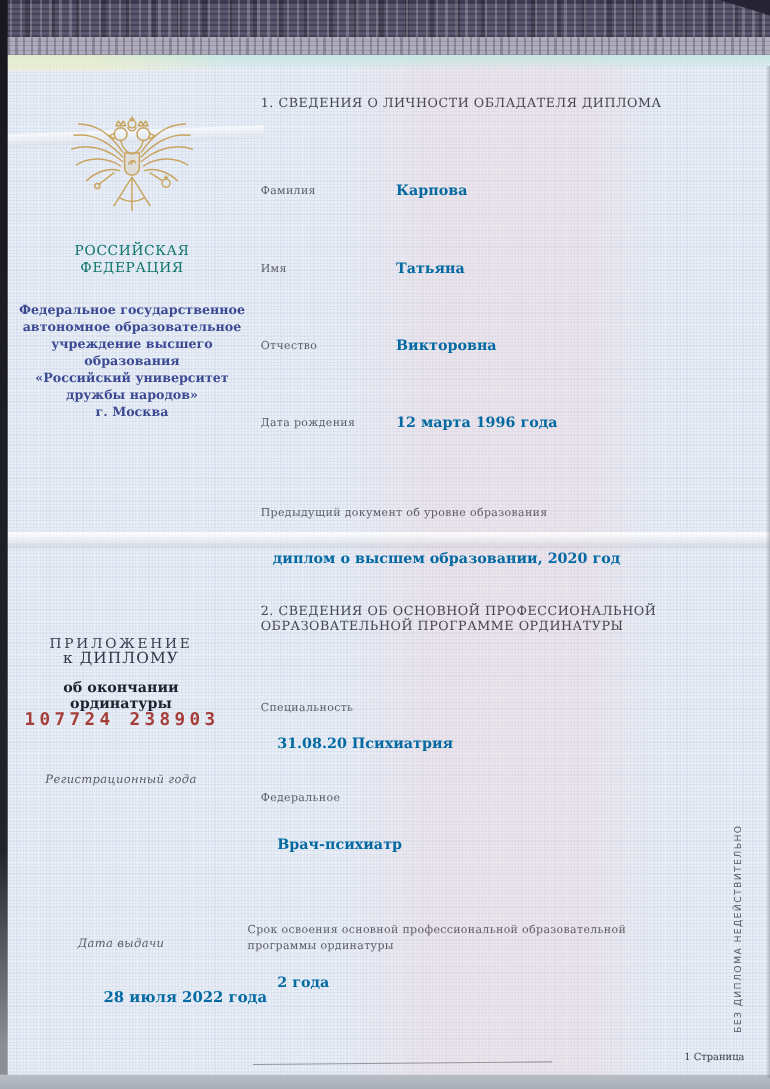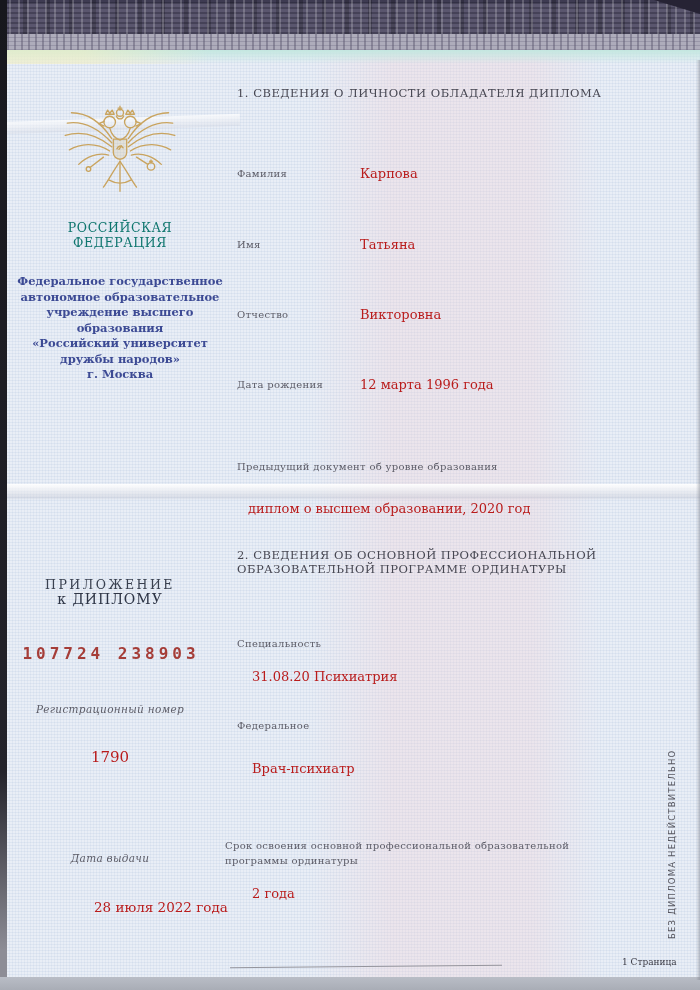--- a/index.html
+++ b/index.html
@@ -42,21 +42,21 @@
   
   .edge-left{position:absolute;left:0;top:0;width:7px;height:990px;pointer-events:none;
     background:linear-gradient(180deg,#17171d 0%,#23232b 78%,#8d8d96 96%);}
   .edge-bottom{position:absolute;left:0;top:977px;width:700px;height:13px;pointer-events:none;
     background:linear-gradient(180deg,#b9bdc6,#a9adb6);}
   .edge-right{position:absolute;right:0;top:60px;width:4px;height:920px;pointer-events:none;
     background:linear-gradient(90deg, rgba(120,124,134,0), rgba(120,124,134,0.45));}
 
   .abs{position:absolute;}
   .lbl{font-size:10px;color:#5b5b66;letter-spacing:0.3px;}
-  .val{font-size:13px;font-weight:normal;color:#b91c1c;}
+  .val{font-size:13px;font-weight:bold;color:#0369a1;}
   .heading{font-size:11.5px;color:#474752;letter-spacing:0.5px;line-height:14px;white-space:pre-line;}
   .pre{white-space:pre-line;}
   .ital{font-style:italic;}
   .ctr{text-align:center;}
 
   .country{font-size:12.5px;color:#0f766e;letter-spacing:0.6px;line-height:15px;}
   .institution{font-size:11.5px;font-weight:bold;color:#3c4a94;line-height:15.5px;}
   .suppl-1{font-size:12.5px;color:#39404f;letter-spacing:2.5px;}
   .suppl-2{font-size:14px;color:#2e3546;letter-spacing:1px;}
   .suppl-3{font-size:13px;font-weight:bold;color:#1d2230;}
@@ -134,25 +134,25 @@
 
   <div class="abs institution ctr pre" style="left:16px;top:274px;width:208px;">Федеральное государственное
 автономное образовательное
 учреждение высшего образования
 «Российский университет
 дружбы народов»
 г. Москва</div>
 
   <div class="abs suppl-1 ctr" style="left:10px;top:577px;width:200px;">ПРИЛОЖЕНИЕ</div>
   <div class="abs suppl-2 ctr" style="left:10px;top:591px;width:200px;">к ДИПЛОМУ</div>
+  <div class="abs suppl-3 ctr" style="left:10px;top:618px;width:200px;">об окончании ординатуры</div>
 
   <div class="abs serial ctr" style="left:6px;top:644px;width:210px;">107724 238903</div>
 
-  <div class="abs lbl ital ctr" style="left:20px;top:703px;width:180px;font-size:10.5px;">Регистрационный номер</div>
-  <div class="abs val ctr" style="left:20px;top:748px;width:180px;font-size:15px;">1790</div>
+  <div class="abs lbl ital ctr" style="left:20px;top:703px;width:180px;font-size:10.5px;">Регистрационный года</div>
 
   <div class="abs lbl ital ctr" style="left:20px;top:852px;width:180px;font-size:10.5px;">Дата выдачи</div>
   <div class="abs val" style="left:50px;top:899px;font-size:13.5px;margin-left:44px;">28 июля 2022 года</div>
 
   <div class="abs heading" style="left:237px;top:86px;width:400px;">1. СВЕДЕНИЯ О ЛИЧНОСТИ ОБЛАДАТЕЛЯ ДИПЛОМА</div>
 
   <div class="abs lbl" style="left:237px;top:168px;">Фамилия</div>
   <div class="abs val" style="left:360px;top:166px;">Карпова</div>
 
   <div class="abs lbl" style="left:237px;top:239px;">Имя</div>

